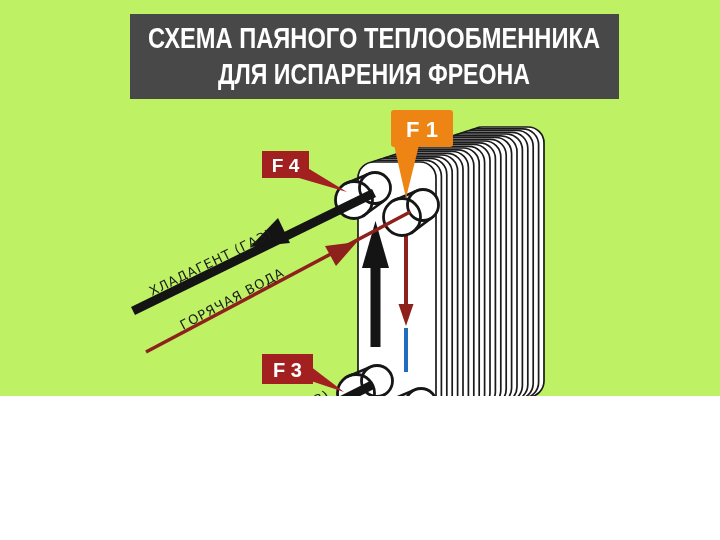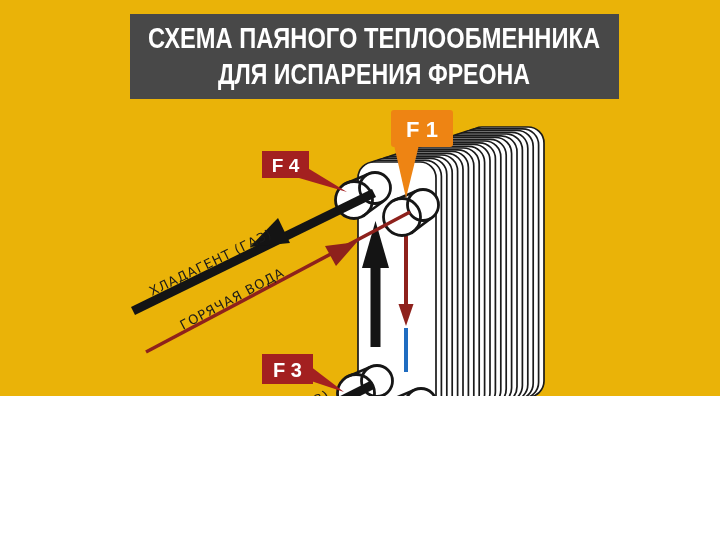--- a/index.html
+++ b/index.html
@@ -1,16 +1,16 @@
 <!DOCTYPE html>
 <html><head>
 <meta charset="utf-8">
 <style>
   html,body{margin:0;padding:0;background:#ffffff;}
-  #stage{position:relative;width:720px;height:396px;background:#eab308;overflow:hidden;
+  #stage{position:relative;width:720px;height:396px;background:#bef264;overflow:hidden;
          font-family:"Liberation Sans", sans-serif;}
   svg text{user-select:none;}
   .banner-text{font-family:"Liberation Sans", sans-serif;font-weight:bold;}
   .plate{fill:#ffffff;stroke:#1a1a1a;stroke-width:1.7;}
   .portfill{fill:#ffffff;stroke:none;}
   .portstroke{fill:none;stroke:#161616;stroke-width:2.8;}
   .portline{stroke:#161616;stroke-width:2.6;}
   .flow-label{font-family:"DejaVu Sans", sans-serif;font-size:13px;letter-spacing:1px;fill:#1a1a1a;}
   .tag-text{font-family:"Liberation Sans", sans-serif;font-weight:bold;fill:#ffffff;text-anchor:middle;}
   .wm{opacity:.9;}

